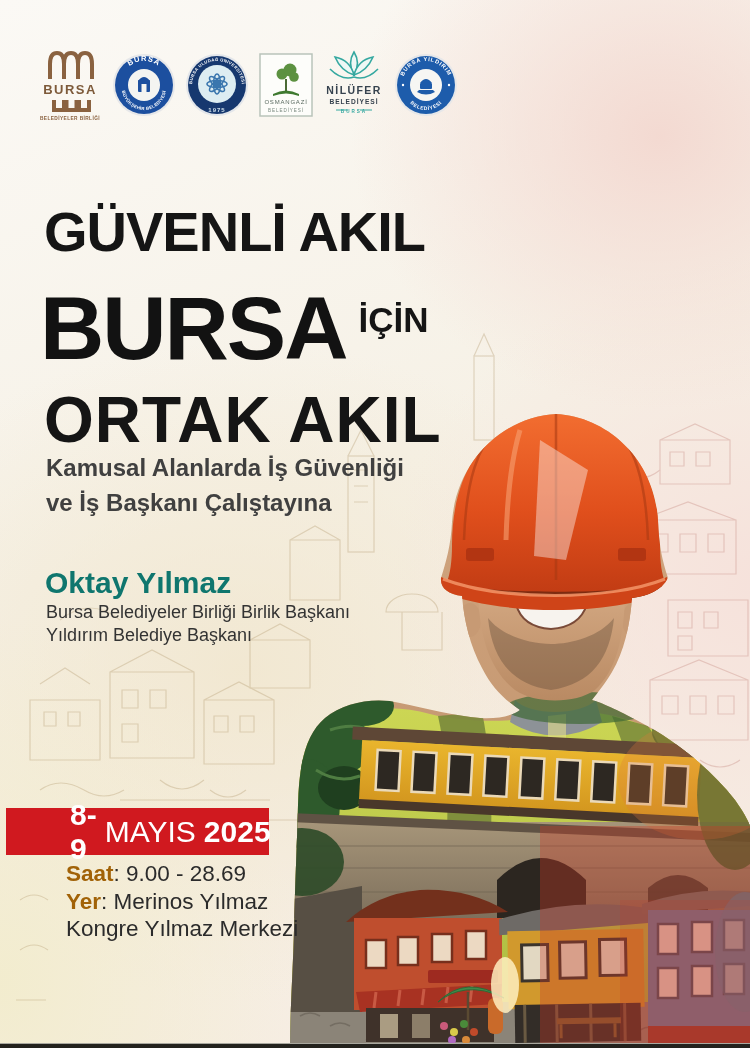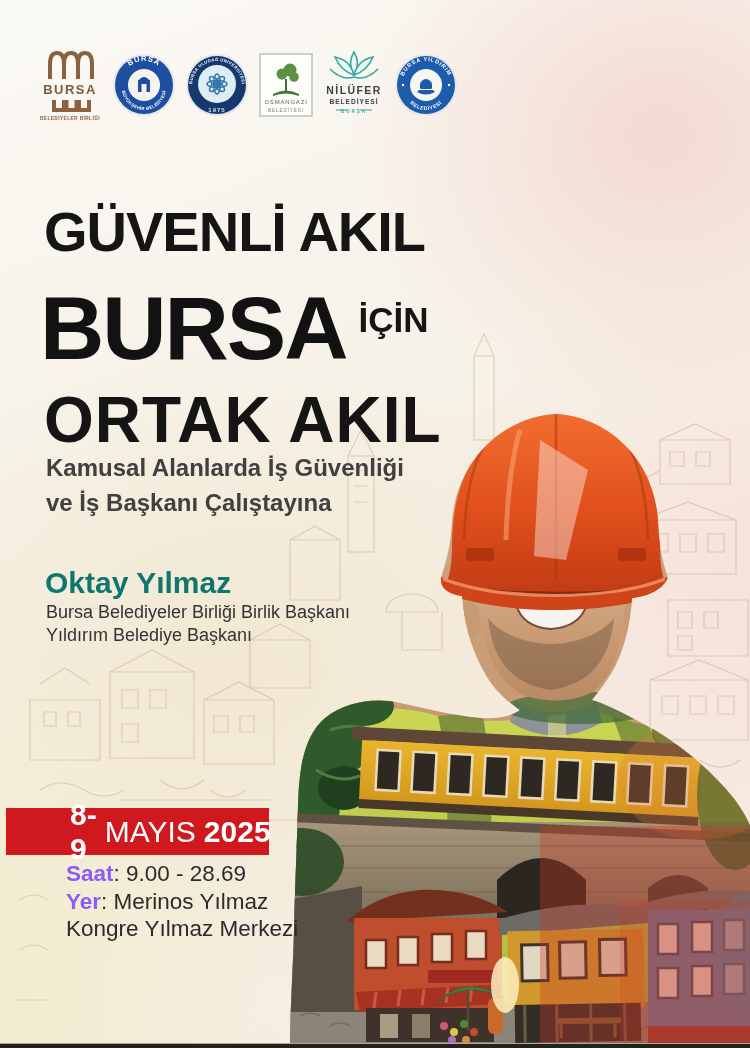--- a/index.html
+++ b/index.html
@@ -26,21 +26,21 @@
   .t3{position:absolute;left:44px;top:388px;font-size:64px;font-weight:800;color:#151515;letter-spacing:1px;line-height:1;}
   .invite{position:absolute;left:46px;top:450px;font-size:24px;color:#404040;line-height:35px;font-weight:700;}
   .speaker-name{position:absolute;left:45px;top:566px;font-size:30px;font-weight:800;color:#0f766e;}
   .speaker-roles{position:absolute;left:46px;top:601px;font-size:18px;color:#333;line-height:22.5px;}
   
   .banner{position:absolute;left:0;top:808px;width:263px;height:47px;background:#d0191f;
     display:flex;align-items:center;padding-left:64px;box-sizing:border-box;color:#fff;font-size:30px;margin-left:6px;}
   .banner b{font-weight:800;}
   .banner .mo{font-weight:400;margin:0 8px;}
   .details{position:absolute;left:66px;top:860px;font-size:22.5px;color:#2b2b2b;line-height:27.5px;}
-  .details b{font-weight:800;color:#8b5cf6;}
+  .details b{font-weight:800;color:#a16207;}
   .bottom-bar{position:absolute;left:0;bottom:0;width:750px;height:4px;background:#23221d;border-top:1px solid #a9a89f;z-index:5;}
   svg text{font-family:"Liberation Sans","DejaVu Sans",sans-serif;}
 </style>
 </head>
 <body>
 
 <div class="poster">
   <div class="layer bg"></div>
 
   <svg class="layer" viewBox="0 0 750 1048" style="z-index:1">

